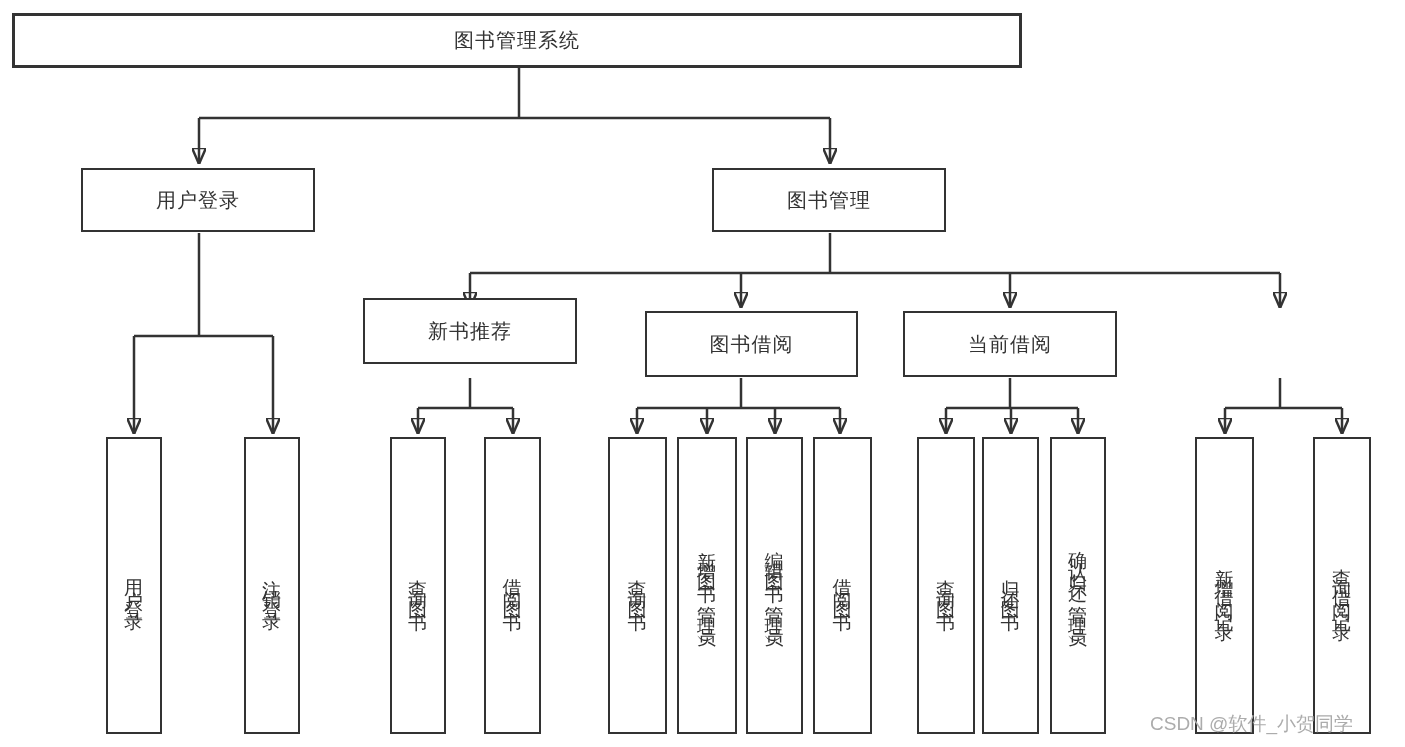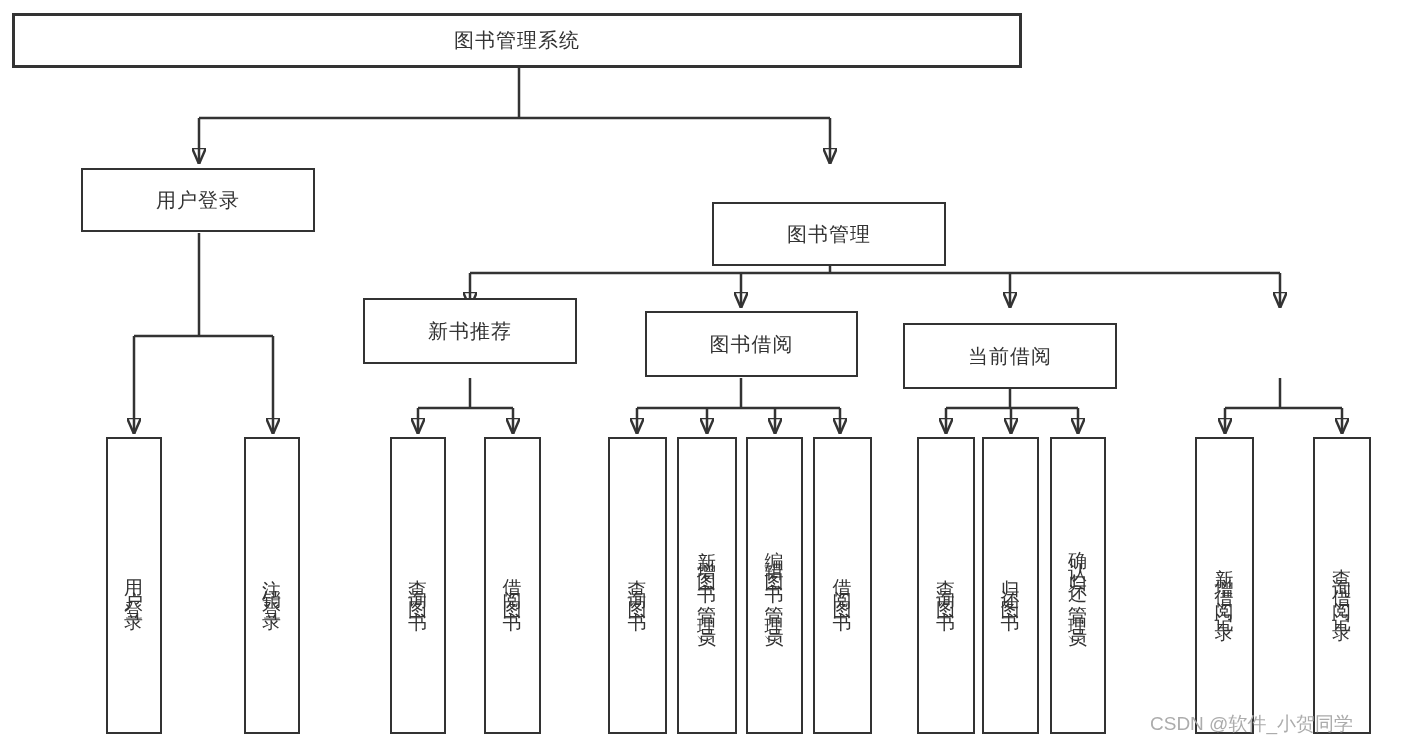--- a/index.html
+++ b/index.html
@@ -131,31 +131,31 @@
     </g>
   </svg>
 
   <div class="node root" style="left:12px; top:13px; width:1004px; height:49px;">
     <span class="hlabel">图书管理系统</span>
   </div>
 
   <div class="node" style="left:81px; top:168px; width:230px; height:60px;">
     <span class="hlabel">用户登录</span>
   </div>
-  <div class="node" style="left:712px; top:168px; width:230px; height:60px;margin-top:34px;">
+  <div class="node" style="left:712px; top:168px; width:230px; height:60px;">
     <span class="hlabel">图书管理</span>
   </div>
 
   <div class="node" style="left:363px; top:298px; width:210px; height:62px;">
     <span class="hlabel">新书推荐</span>
   </div>
   <div class="node" style="left:633px; top:311px; width:209px; height:62px;margin-left:12px;">
     <span class="hlabel">图书借阅</span>
   </div>
-  <div class="node" style="left:903px; top:311px; width:210px; height:62px;margin-top:12px;">
+  <div class="node" style="left:903px; top:311px; width:210px; height:62px;">
     <span class="hlabel">当前借阅</span>
   </div>
 
   <div class="node" style="left:106px; top:437px; width:52px; height:293px;">
     <span class="vlabel">用户登录</span>
   </div>
   <div class="node" style="left:244px; top:437px; width:52px; height:293px;">
     <span class="vlabel">注销登录</span>
   </div>
 

